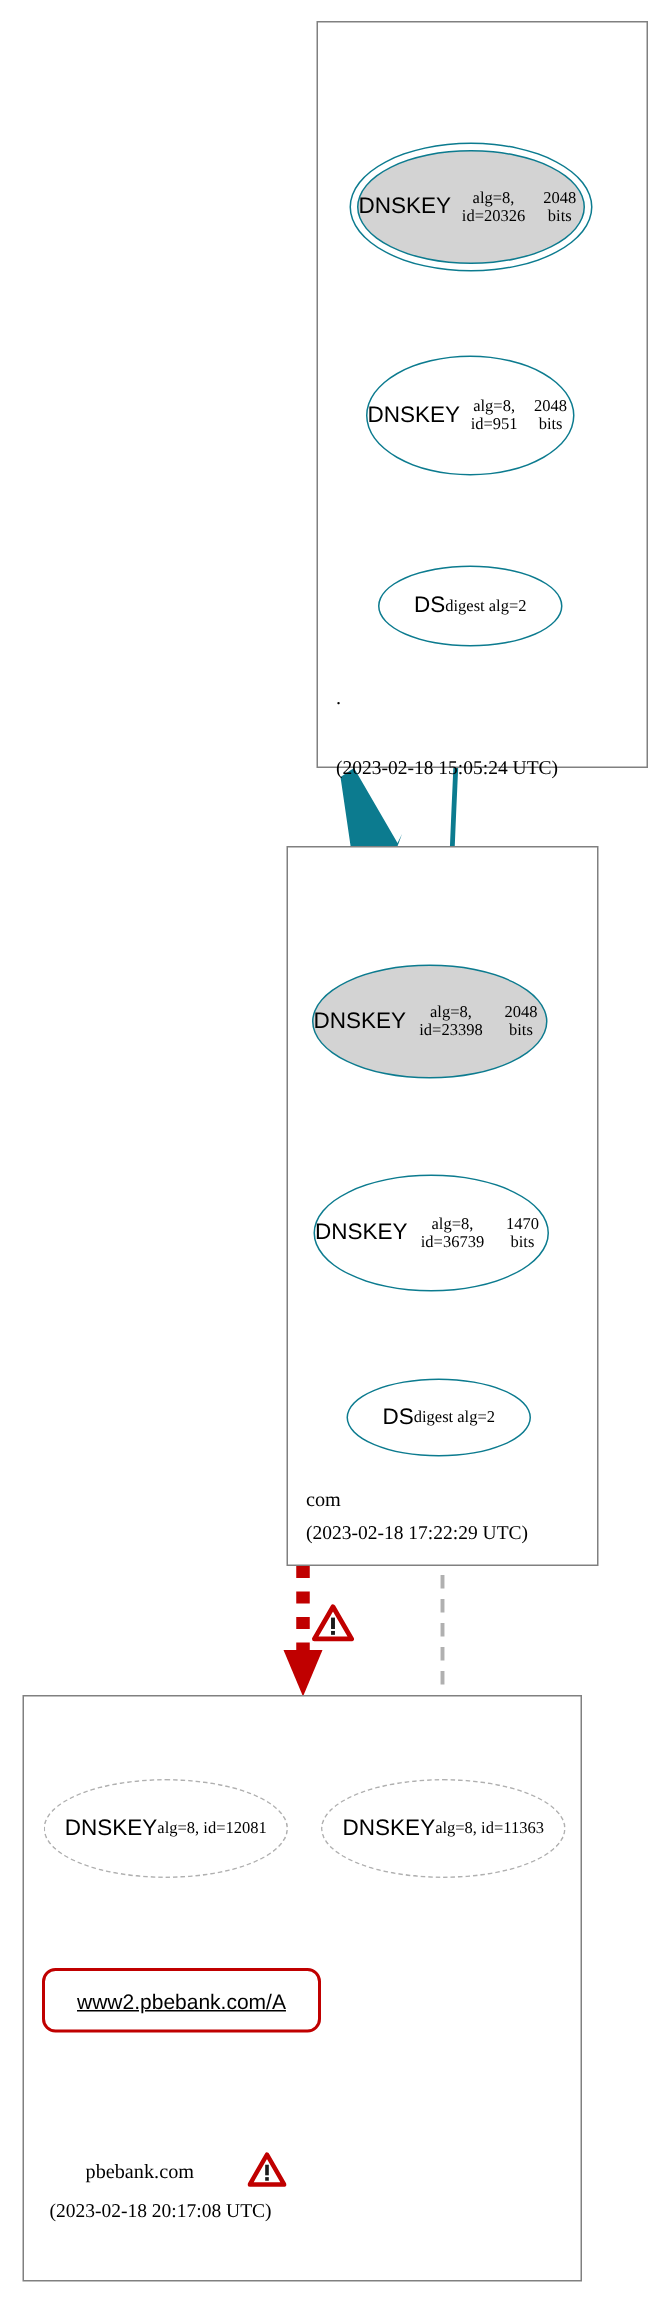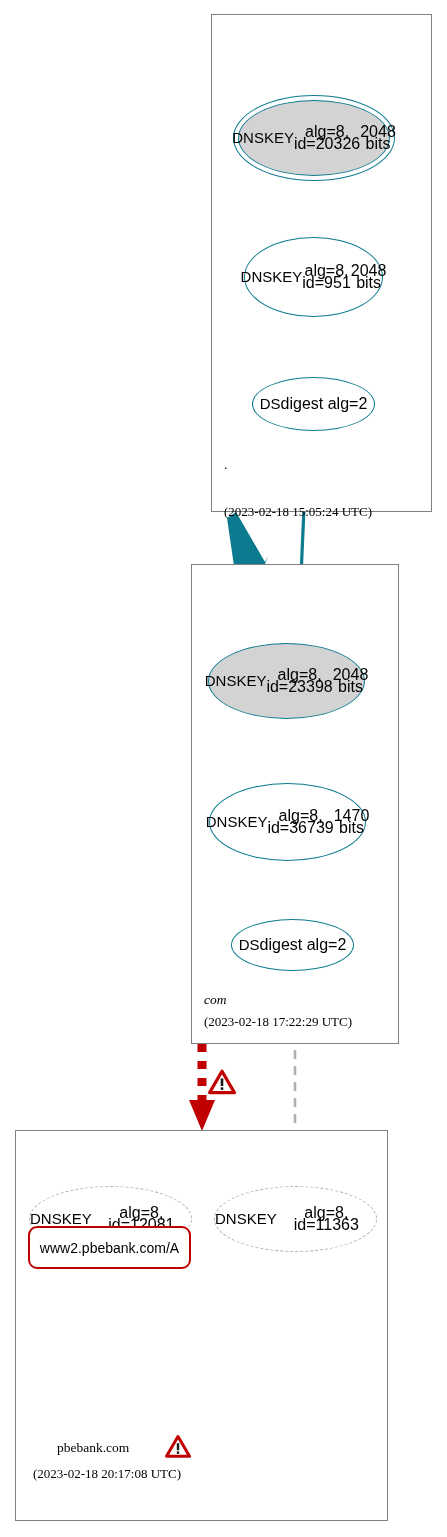--- a/index.html
+++ b/index.html
@@ -9,21 +9,21 @@
   .zone-box{position:absolute;border:1px solid #808080;background:#ffffff;box-sizing:border-box;}
   .node{position:absolute;display:flex;flex-direction:row;align-items:center;
         justify-content:center;box-sizing:border-box;text-align:center;}
   .ellipse{border-radius:50%;}
   .ell-secure{border:1.6px solid #0c7b8f;background:#ffffff;}
   .ell-ksk{border:1.6px solid #0c7b8f;background:#d3d3d3;}
   .ell-anchor-outer{border:1.6px solid #0c7b8f;background:#ffffff;border-radius:50%;
         position:absolute;box-sizing:border-box;}
   .ell-insecure{border:1.6px dashed #b0b0b0;background:#ffffff;}
   .n-title{font-family:"Liberation Sans",sans-serif;font-size:15px;line-height:16px;color:#000;}
-  .n-sub{font-family:Liberation Sans, sans-serif;font-size:16px;line-height:12.5px;color:#000;}
+  .n-sub{font-family:Liberation Serif, serif;font-size:11px;line-height:12.5px;color:#000;}
   .rrset-box{position:absolute;border:2.4px solid #c00000;border-radius:9px;background:#ffffff;
         display:flex;align-items:center;justify-content:center;box-sizing:border-box;}
   .rrset-label{font-family:"Liberation Sans",sans-serif;font-size:14px;color:#000;}
   .zone-name{position:absolute;font-family:"Liberation Serif",serif;font-size:13.5px;color:#000;white-space:nowrap;}
   .zone-time{position:absolute;font-family:"Liberation Serif",serif;font-size:13px;color:#000;white-space:nowrap;}
   .warn{position:absolute;}
 </style>
 </head>
 <body>
 
@@ -118,42 +118,42 @@
   <div class="n-title">DNSKEY</div>
   <div class="n-sub">alg=8, id=36739</div>
   <div class="n-sub">1470 bits</div>
 </div>
 
 <div class="node ellipse ell-secure" style="left:231px;top:919px;width:123px;height:52px;">
   <div class="n-title">DS</div>
   <div class="n-sub">digest alg=2</div>
 </div>
 
-<div class="zone-name" style="left:204px;top:992px;font-style:italic;">com</div>
+<div class="zone-name" style="left:204px;top:992px;">com</div>
 <div class="zone-time" style="left:204px;top:1014px;">(2023-02-18 17:22:29 UTC)</div>
 
 <svg class="warn" style="left:208px;top:1069px;" width="28" height="26" viewBox="0 0 28 26">
   <path d="M14,2.2 L26.4,23.6 L1.6,23.6 z" fill="#ffffff" stroke="#c00000" stroke-width="3.2" stroke-linejoin="round"></path>
   <rect x="12.7" y="9.4" width="2.6" height="7.6" fill="#1a1a1a"></rect>
   <rect x="12.7" y="18.3" width="2.6" height="2.6" fill="#1a1a1a"></rect>
 </svg>
 
 <div class="zone-box" style="left:15px;top:1130px;width:373px;height:391px;"></div>
 
 <div class="node ellipse ell-insecure" style="left:29px;top:1186px;width:163px;height:66px;">
   <div class="n-title">DNSKEY</div>
   <div class="n-sub">alg=8, id=12081</div>
 </div>
 
 <div class="node ellipse ell-insecure" style="left:214px;top:1186px;width:163px;height:66px;">
   <div class="n-title">DNSKEY</div>
   <div class="n-sub">alg=8, id=11363</div>
 </div>
 
-<div class="rrset-box" style="left:28px;top:1226px;width:163px;height:43px;">
+<div class="rrset-box" style="left:28px;top:1312px;width:186px;height:43px;text-decoration:underline;">
   <span class="rrset-label">www2.pbebank.com/A</span>
 </div>
 
 <div class="zone-name" style="left:33px;top:1440px;margin-left:24px;">pbebank.com</div>
 
 <svg class="warn" style="left:165px;top:1434px;" width="26" height="25" viewBox="0 0 28 26">
   <path d="M14,2.2 L26.4,23.6 L1.6,23.6 z" fill="#ffffff" stroke="#c00000" stroke-width="3.2" stroke-linejoin="round"></path>
   <rect x="12.7" y="9.4" width="2.6" height="7.6" fill="#1a1a1a"></rect>
   <rect x="12.7" y="18.3" width="2.6" height="2.6" fill="#1a1a1a"></rect>
 </svg>

